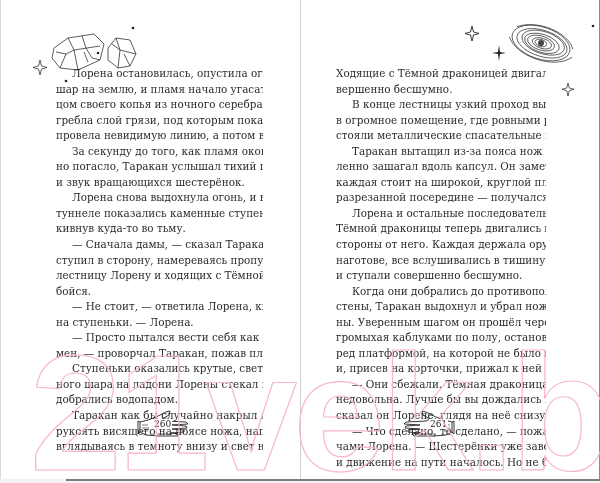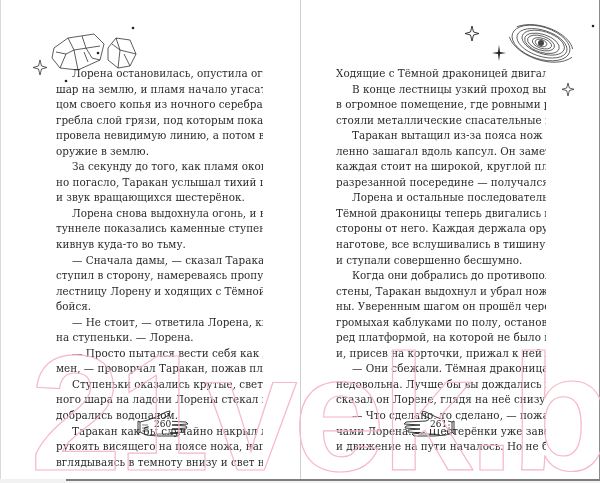--- a/index.html
+++ b/index.html
@@ -68,21 +68,20 @@
       <path d="M14 42 L15.5 48 L21 49.5 L15.5 51 L14 57 L12.5 51 L7 49.5 L12.5 48 Z" fill="none" stroke="#333" stroke-width="0.8"></path>
     </svg>
 
     <div class="text">
       <div id="left-lines">
           <span class="line indent">Лорена остановилась, опустила огненный</span>
           <span class="line">шар на землю, и пламя начало угасать. Кон-</span>
           <span class="line">цом своего копья из ночного серебра она раз-</span>
           <span class="line">гребла слой грязи, под которым показался пол,</span>
           <span class="line">провела невидимую линию, а потом вонзила</span>
-          <span class="line last">оружие в землю.</span>
           <span class="line indent">За секунду до того, как пламя окончатель-</span>
           <span class="line">но погасло, Таракан услышал тихий щелчок</span>
           <span class="line last">и звук вращающихся шестерёнок.</span>
           <span class="line indent">Лорена снова выдохнула огонь, и в тёмном</span>
           <span class="line">туннеле показались каменные ступени, спуска-</span>
           <span class="line last">кивнув куда-то во тьму.</span>
           <span class="line indent">— Сначала дамы, — сказал Таракан и от-</span>
           <span class="line">ступил в сторону, намереваясь пропустить на</span>
           <span class="line">лестницу Лорену и ходящих с Тёмной драко-</span>
           <span class="line last">бойся.</span>
@@ -134,20 +133,21 @@
         <ellipse cx="0" cy="0" rx="6" ry="3.5"></ellipse>
         <path d="M-32 4 C-20 20, 20 22, 34 4"></path>
         <path d="M-28 -8 C-10 -22, 24 -18, 32 -4"></path>
       </g>
       <circle cx="80" cy="25" r="3" fill="#444"></circle>
     </svg>
 
     <div class="text">
       <div id="right-lines">
           <span class="line">Ходящие с Тёмной драконицей двигались со-</span>
+          <span class="line last">вершенно бесшумно.</span>
           <span class="line indent">В конце лестницы узкий проход вывел их</span>
           <span class="line">в огромное помещение, где ровными рядами</span>
           <span class="line last">стояли металлические спасательные капсулы.</span>
           <span class="line indent">Таракан вытащил из-за пояса нож и мед-</span>
           <span class="line">ленно зашагал вдоль капсул. Он заметил, что</span>
           <span class="line">каждая стоит на широкой, круглой платформе,</span>
           <span class="line last">разрезанной посередине — получался люк.</span>
           <span class="line indent">Лорена и остальные последовательницы</span>
           <span class="line">Тёмной драконицы теперь двигались по обе</span>
           <span class="line">стороны от него. Каждая держала оружие</span>

